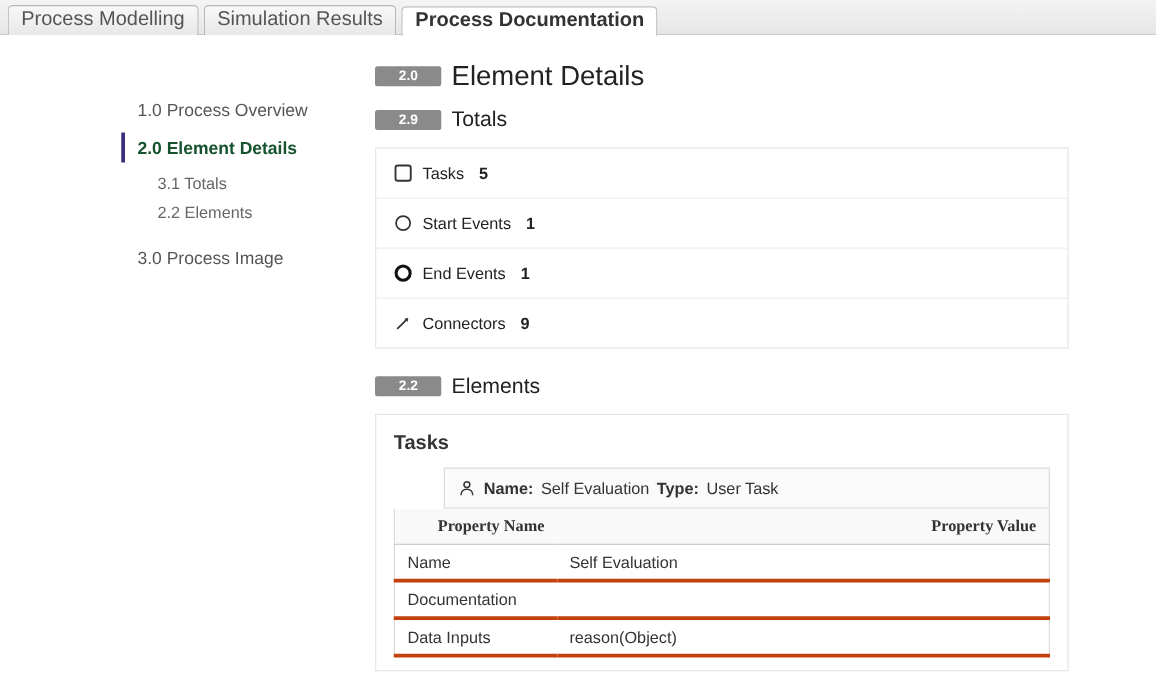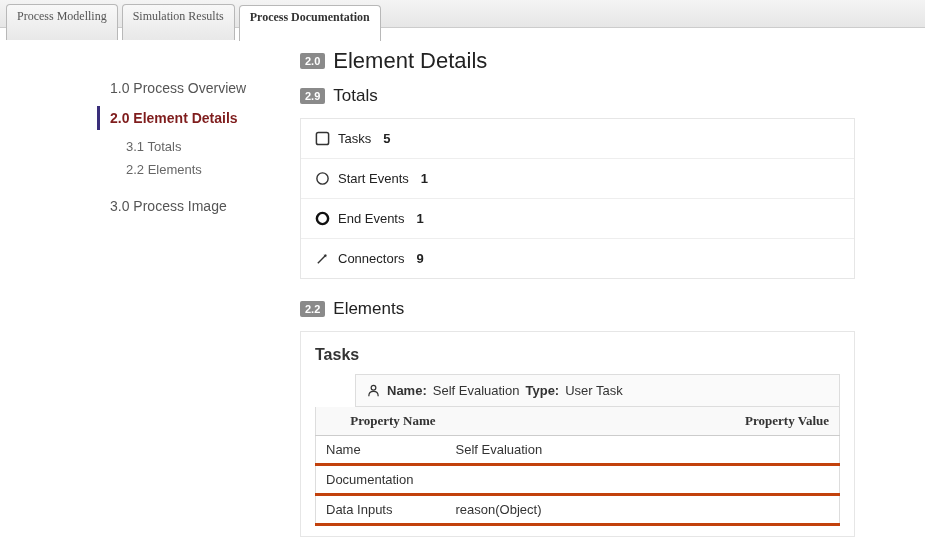--- a/index.html
+++ b/index.html
@@ -15,53 +15,53 @@
     border-bottom: 1px solid #ccc;
     padding: 4px 6px 0 6px;
     height: 28px;
     display: flex; gap: 4px;
   }
   .tab {
     border: 1px solid #b8b8b8;
     border-bottom: none;
     border-radius: 4px 4px 0 0;
     padding: 4px 10px;
-    font-size: 12px;
+    font-size: 16px;
     color: #555;
     background: linear-gradient(#f8f8f8,#e8e8e8);
     cursor: pointer;
-    height: 36px; line-height: 14px; font-family: Liberation Serif, serif;
+    height: 24px; line-height: 14px;
   }
   .tab.active {
     background: #fff;
     font-weight: bold; color: #333;
     position: relative; top: 1px;
   }
   .content { display: flex; padding-top: 14px; }
   .sidebar {
     width: 290px; flex-shrink: 0;
     padding: 34px 10px 0 100px;
   }
   .nav-item {
     color: #555; font-size: 14px;
     padding: 4px 0 4px 10px; margin-bottom: 6px;
     cursor: pointer;
   }
   .nav-item.active {
-    color: #7f1d1d; font-weight: bold;
+    color: #14532d; font-weight: bold;
     border-left: 3px solid #3a2e7a;
     padding-left: 10px; margin-left: -3px;
   }
   .nav-sub { color: #666; font-size: 13px; padding: 3px 0 3px 26px; cursor: pointer; margin-bottom: 2px; }
   .nav-gap { height: 12px; }
   .main { flex: 1; padding: 0 70px 0 10px; }
   .section-head { display: flex; align-items: center; gap: 8px; margin: 6px 0 12px 0; }
   .chip {
     background: #8a8a8a; color: #fff;
-    font-size: 11px; padding: 2px 5px; border-radius: 2px;
+    font-size: 11px; padding: 2px 19px; border-radius: 2px;
     font-weight: bold;
   }
   .h-main { font-size: 22px; font-weight: normal; color: #222; }
   .h-sub { font-size: 17px; font-weight: normal; color: #222; }
   .totals-list { border: 1px solid #e6e6e6; background: #fff; }
   .total-row {
     display: flex; align-items: center; gap: 8px;
     padding: 12px 14px; border-bottom: 1px solid #eee;
   }
   .total-row:last-child { border-bottom: none; }

